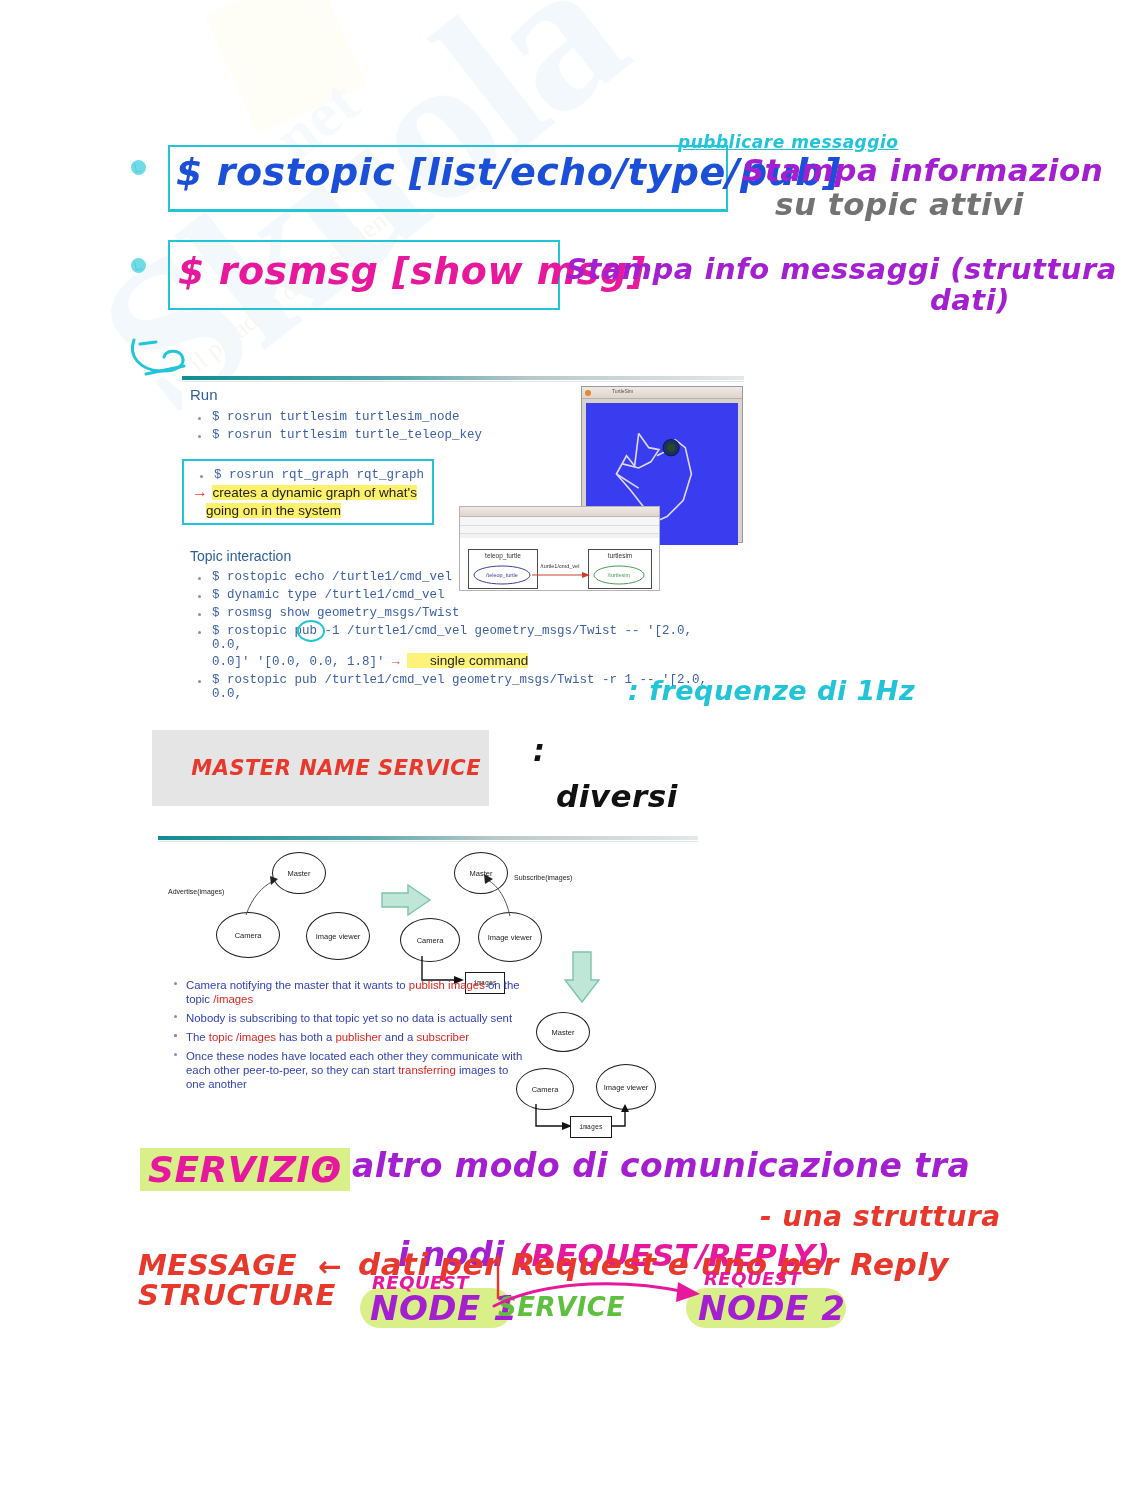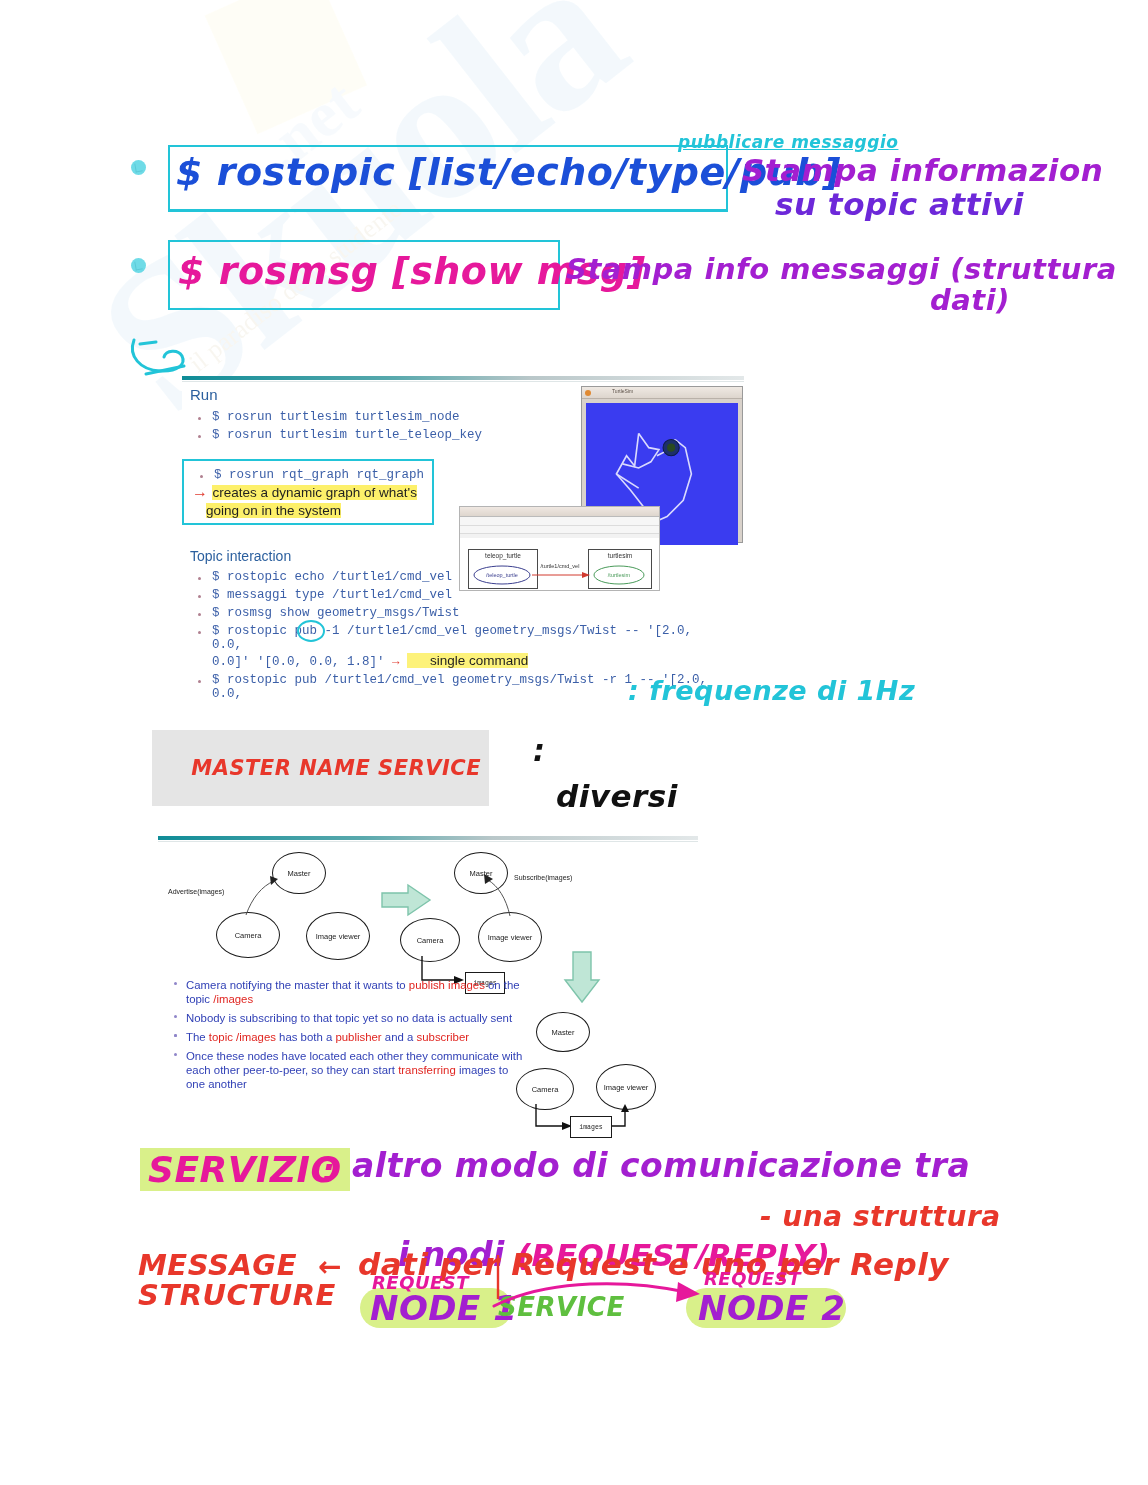--- a/index.html
+++ b/index.html
@@ -99,21 +99,21 @@
     <div class="wm-net">.net</div>
     <div class="wm-sub">il paradiso dello studente</div>
   </div>
 
   <div class="bullet-dot" style="left:131px;top:160px;"></div>
   <div class="cmdbox" style="left:168px;top:145px;width:556px;height:62px;border-bottom-width:3px;"></div>
   <div class="hand" style="left:176px;top:150px;font-size:38px;color:#1b4fd8;">$ rostopic [list/echo/type/pub]</div>
 
   <div class="hand" style="left:678px;top:132px;font-size:17px;color:#22c4d8;text-decoration:underline;">pubblicare messaggio</div>
   <div class="hand" style="left:742px;top:152px;font-size:31px;color:#a31fd0;">Stampa informazion</div>
-  <div class="hand" style="left:775px;top:186px;font-size:31px;color:#6d28d9;">su topic attivi</div>
+  <div class="hand" style="left:775px;top:186px;font-size:31px;color:#737373;">su topic attivi</div>
 
   <div class="bullet-dot" style="left:131px;top:258px;"></div>
   <div class="cmdbox" style="left:168px;top:240px;width:388px;height:66px;"></div>
   <div class="hand" style="left:178px;top:249px;font-size:38px;color:#e6189b;">$ rosmsg [show msg]</div>
   <div class="hand" style="left:566px;top:252px;font-size:29px;color:#a31fd0;">Stampa info messaggi (struttura</div>
   <div class="hand" style="left:930px;top:283px;font-size:29px;color:#a31fd0;">dati)</div>
 
   <svg class="doodle" viewBox="0 0 92 52">
     <path d="M8,10 C2,26 14,40 34,41 C52,42 60,34 56,26 C52,19 40,20 38,27" fill="none" stroke="#22c4d8" stroke-width="3" stroke-linecap="round"></path>
     <path d="M14,14 L30,12" stroke="#22c4d8" stroke-width="3" stroke-linecap="round"></path>
@@ -135,21 +135,21 @@
     <div style="position:absolute;left:10px;top:107px;width:236px;">
       <span class="redarrow">→</span>
       <span class="arrowline hl-yellow">creates a dynamic graph of what's</span><br>
       <span class="arrowline hl-yellow" style="margin-left:14px;">going on in the system</span>
     </div>
 
     <div class="s-sub" style="position:absolute;left:8px;top:172px;">Topic interaction</div>
 
     <div style="position:absolute;left:8px;top:190px;width:520px;">
       <div class="li mono">$ rostopic echo /turtle1/cmd_vel</div>
-      <div class="li mono">$ messaggi type /turtle1/cmd_vel</div>
+      <div class="li mono">$ dynamic type /turtle1/cmd_vel</div>
       <div class="li mono">$ rosmsg show geometry_msgs/Twist</div>
 
       <div class="li mono" style="position:relative;">
         <span>$ rostopic pub </span><span style="display:inline-block;position:relative;">-1</span><span> /turtle1/cmd_vel geometry_msgs/Twist -- '[2.0, 0.0,</span>
         <svg style="position:absolute;left:106px;top:-5px;" width="30" height="24">
           <ellipse cx="15" cy="12" rx="13" ry="10" fill="none" stroke="#22c4d8" stroke-width="2"></ellipse>
         </svg>
         <div style="margin-top:1px;">
           <span class="mono">0.0]' '[0.0, 0.0, 1.8]'</span>
           <span class="redarrow">→</span>

